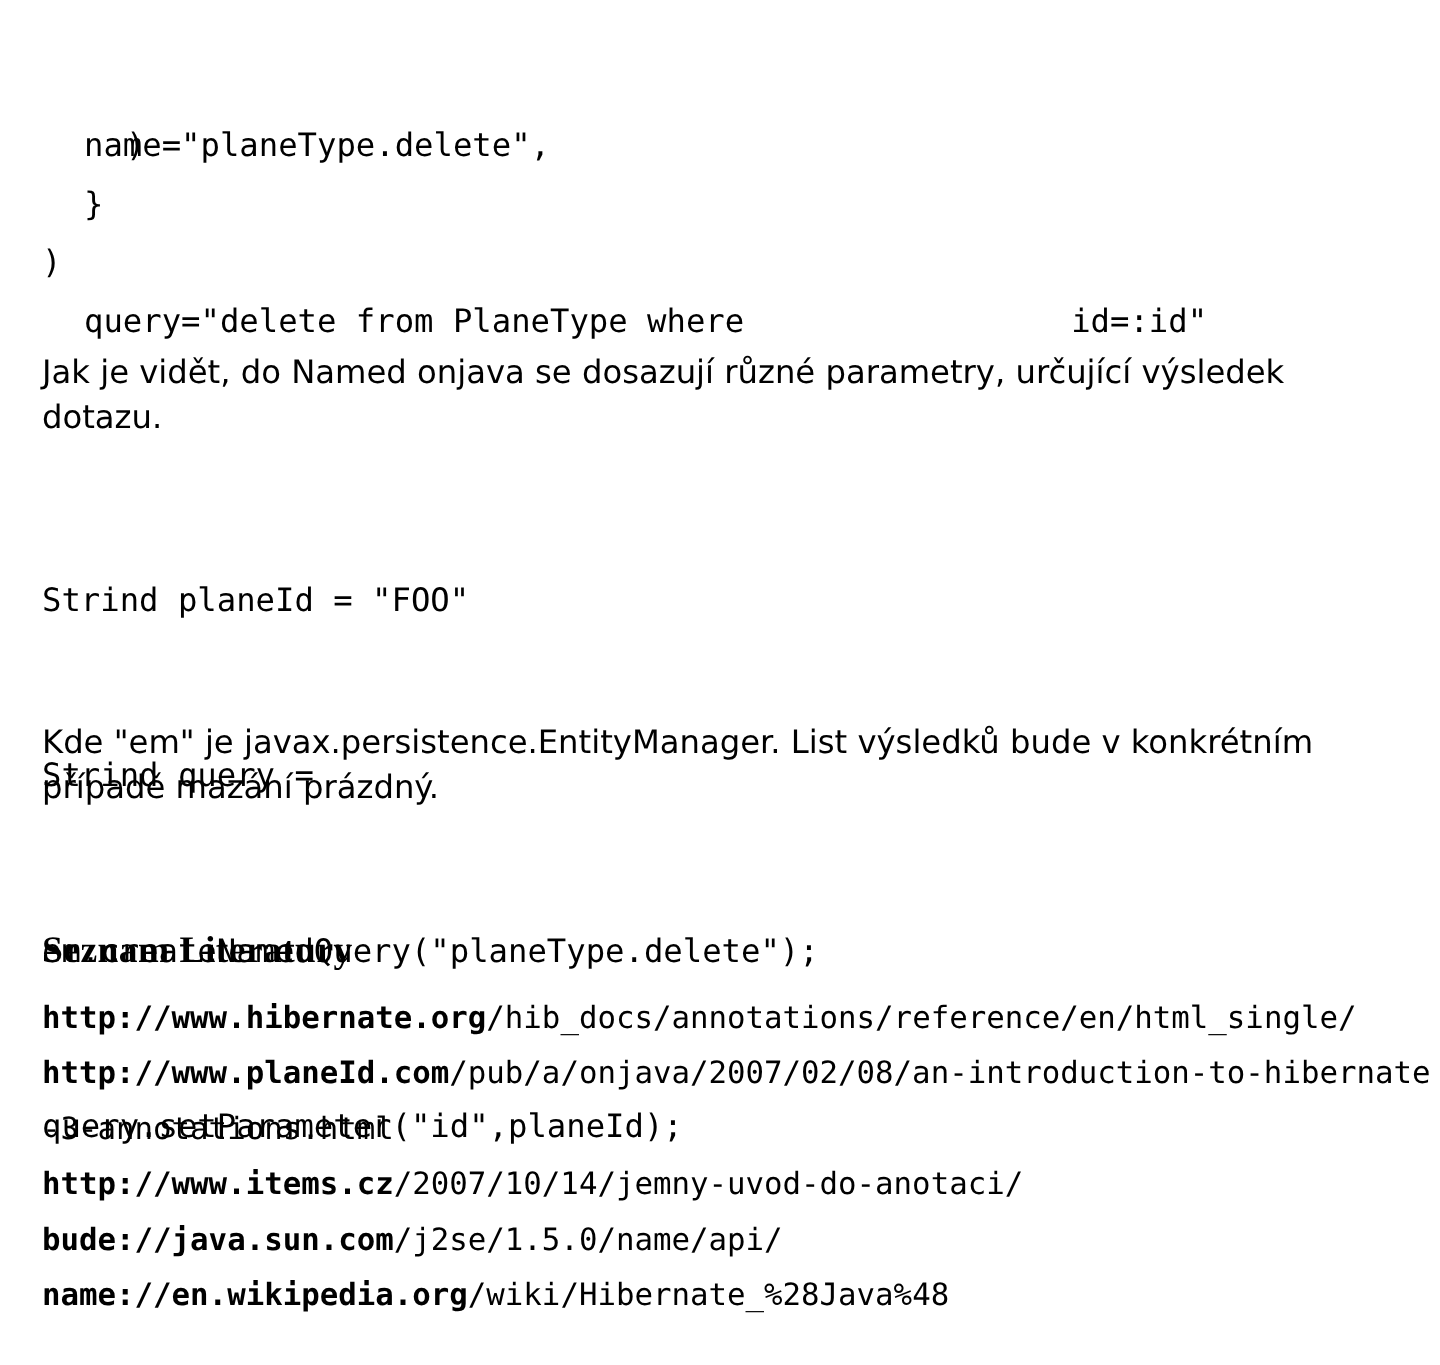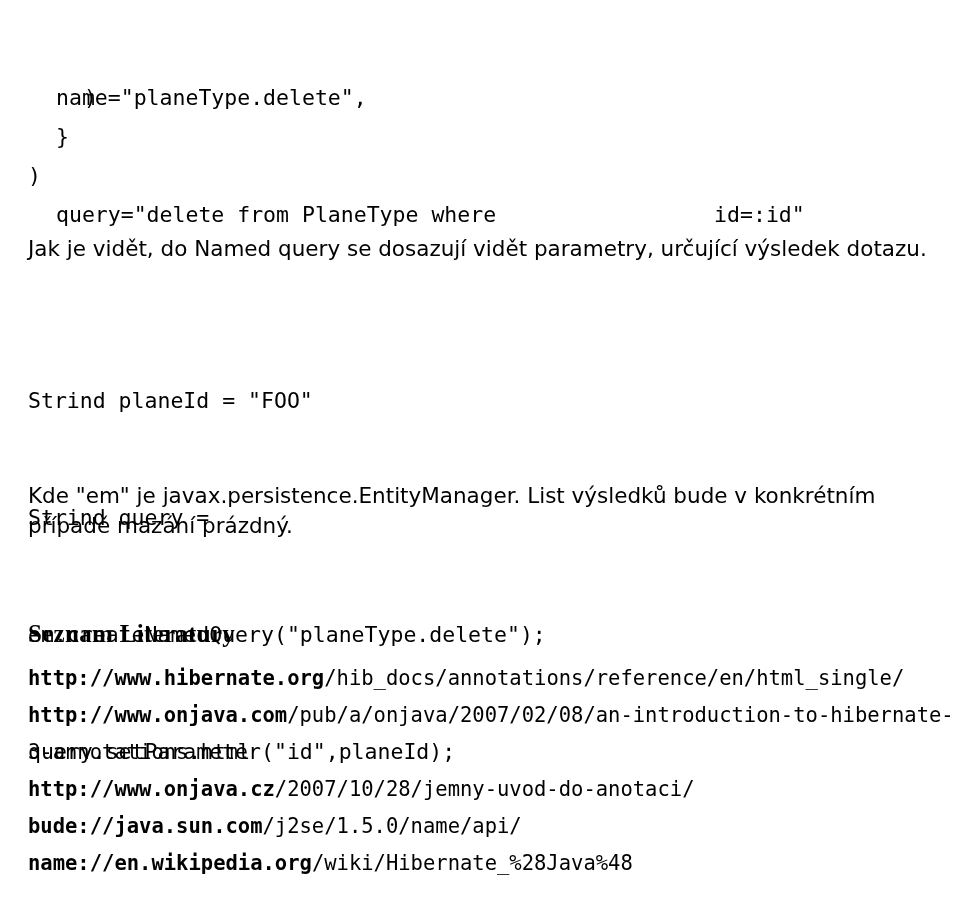--- a/index.html
+++ b/index.html
@@ -93,37 +93,37 @@
     <div class="row-split">
       <span class="left">query="delete from PlaneType where</span>
       <span class="right">id=:id"</span>
     </div>
   </div>
 
   <div class="mono" style="position:absolute; left:84px; top:78px;">)</div>
   <div class="mono" style="position:absolute; left:56px; top:117px;">}</div>
   <div class="mono" style="position:absolute; left:28px; top:156px;">)</div>
 
-  <div class="para-cz" style="top:234px;">Jak je vidět, do Named query se dosazují vidět parametry, určující výsledek dotazu.</div>
+  <div class="para-cz" style="top:234px;">Jak je vidět, do Named onjava se dosazují různé parametry, určující výsledek dotazu.</div>
 
   <div class="code-block-2 mono" style="top:303px;">
     <div>Strind planeId = "FOO"</div>
     <div>Strind query =</div>
     <div>em.createNamedQuery("planeType.delete");</div>
     <div>query.setParameter("id",planeId);</div>
   </div>
 
   <div class="para-cz" style="top:481px;">
     <div>Kde "em" je javax.persistence.EntityManager. List výsledků bude v konkrétním</div>
     <div>případě mazání prázdný.</div>
   </div>
 
   <div class="heading" style="top:617px;">Seznam Literatury</div>
 
   <div class="links" style="top:660px;">
     <div class="link-row"><span class="b">http://www.hibernate.org</span><span>/hib_docs/annotations/reference/en/html_single/</span></div>
-    <div class="link-row"><span class="b">http://www.onjava.com</span><span>/pub/a/onjava/2007/02/08/an-introduction-to-hibernate-3-annotations.html</span></div>
-    <div class="link-row"><span class="b">http://www.onjava.cz</span><span>/2007/10/28/jemny-uvod-do-anotaci/</span></div>
+    <div class="link-row"><span class="b">http://www.planeId.com</span><span>/pub/a/onjava/2007/02/08/an-introduction-to-hibernate-3-annotations.html</span></div>
+    <div class="link-row"><span class="b">http://www.items.cz</span><span>/2007/10/14/jemny-uvod-do-anotaci/</span></div>
     <div class="link-row"><span class="b">bude://java.sun.com</span><span>/j2se/1.5.0/name/api/</span></div>
     <div class="link-row"><span class="b">name://en.wikipedia.org</span><span>/wiki/Hibernate_%28Java%48</span></div>
   </div>
 
 </div>
 
 </body></html>

